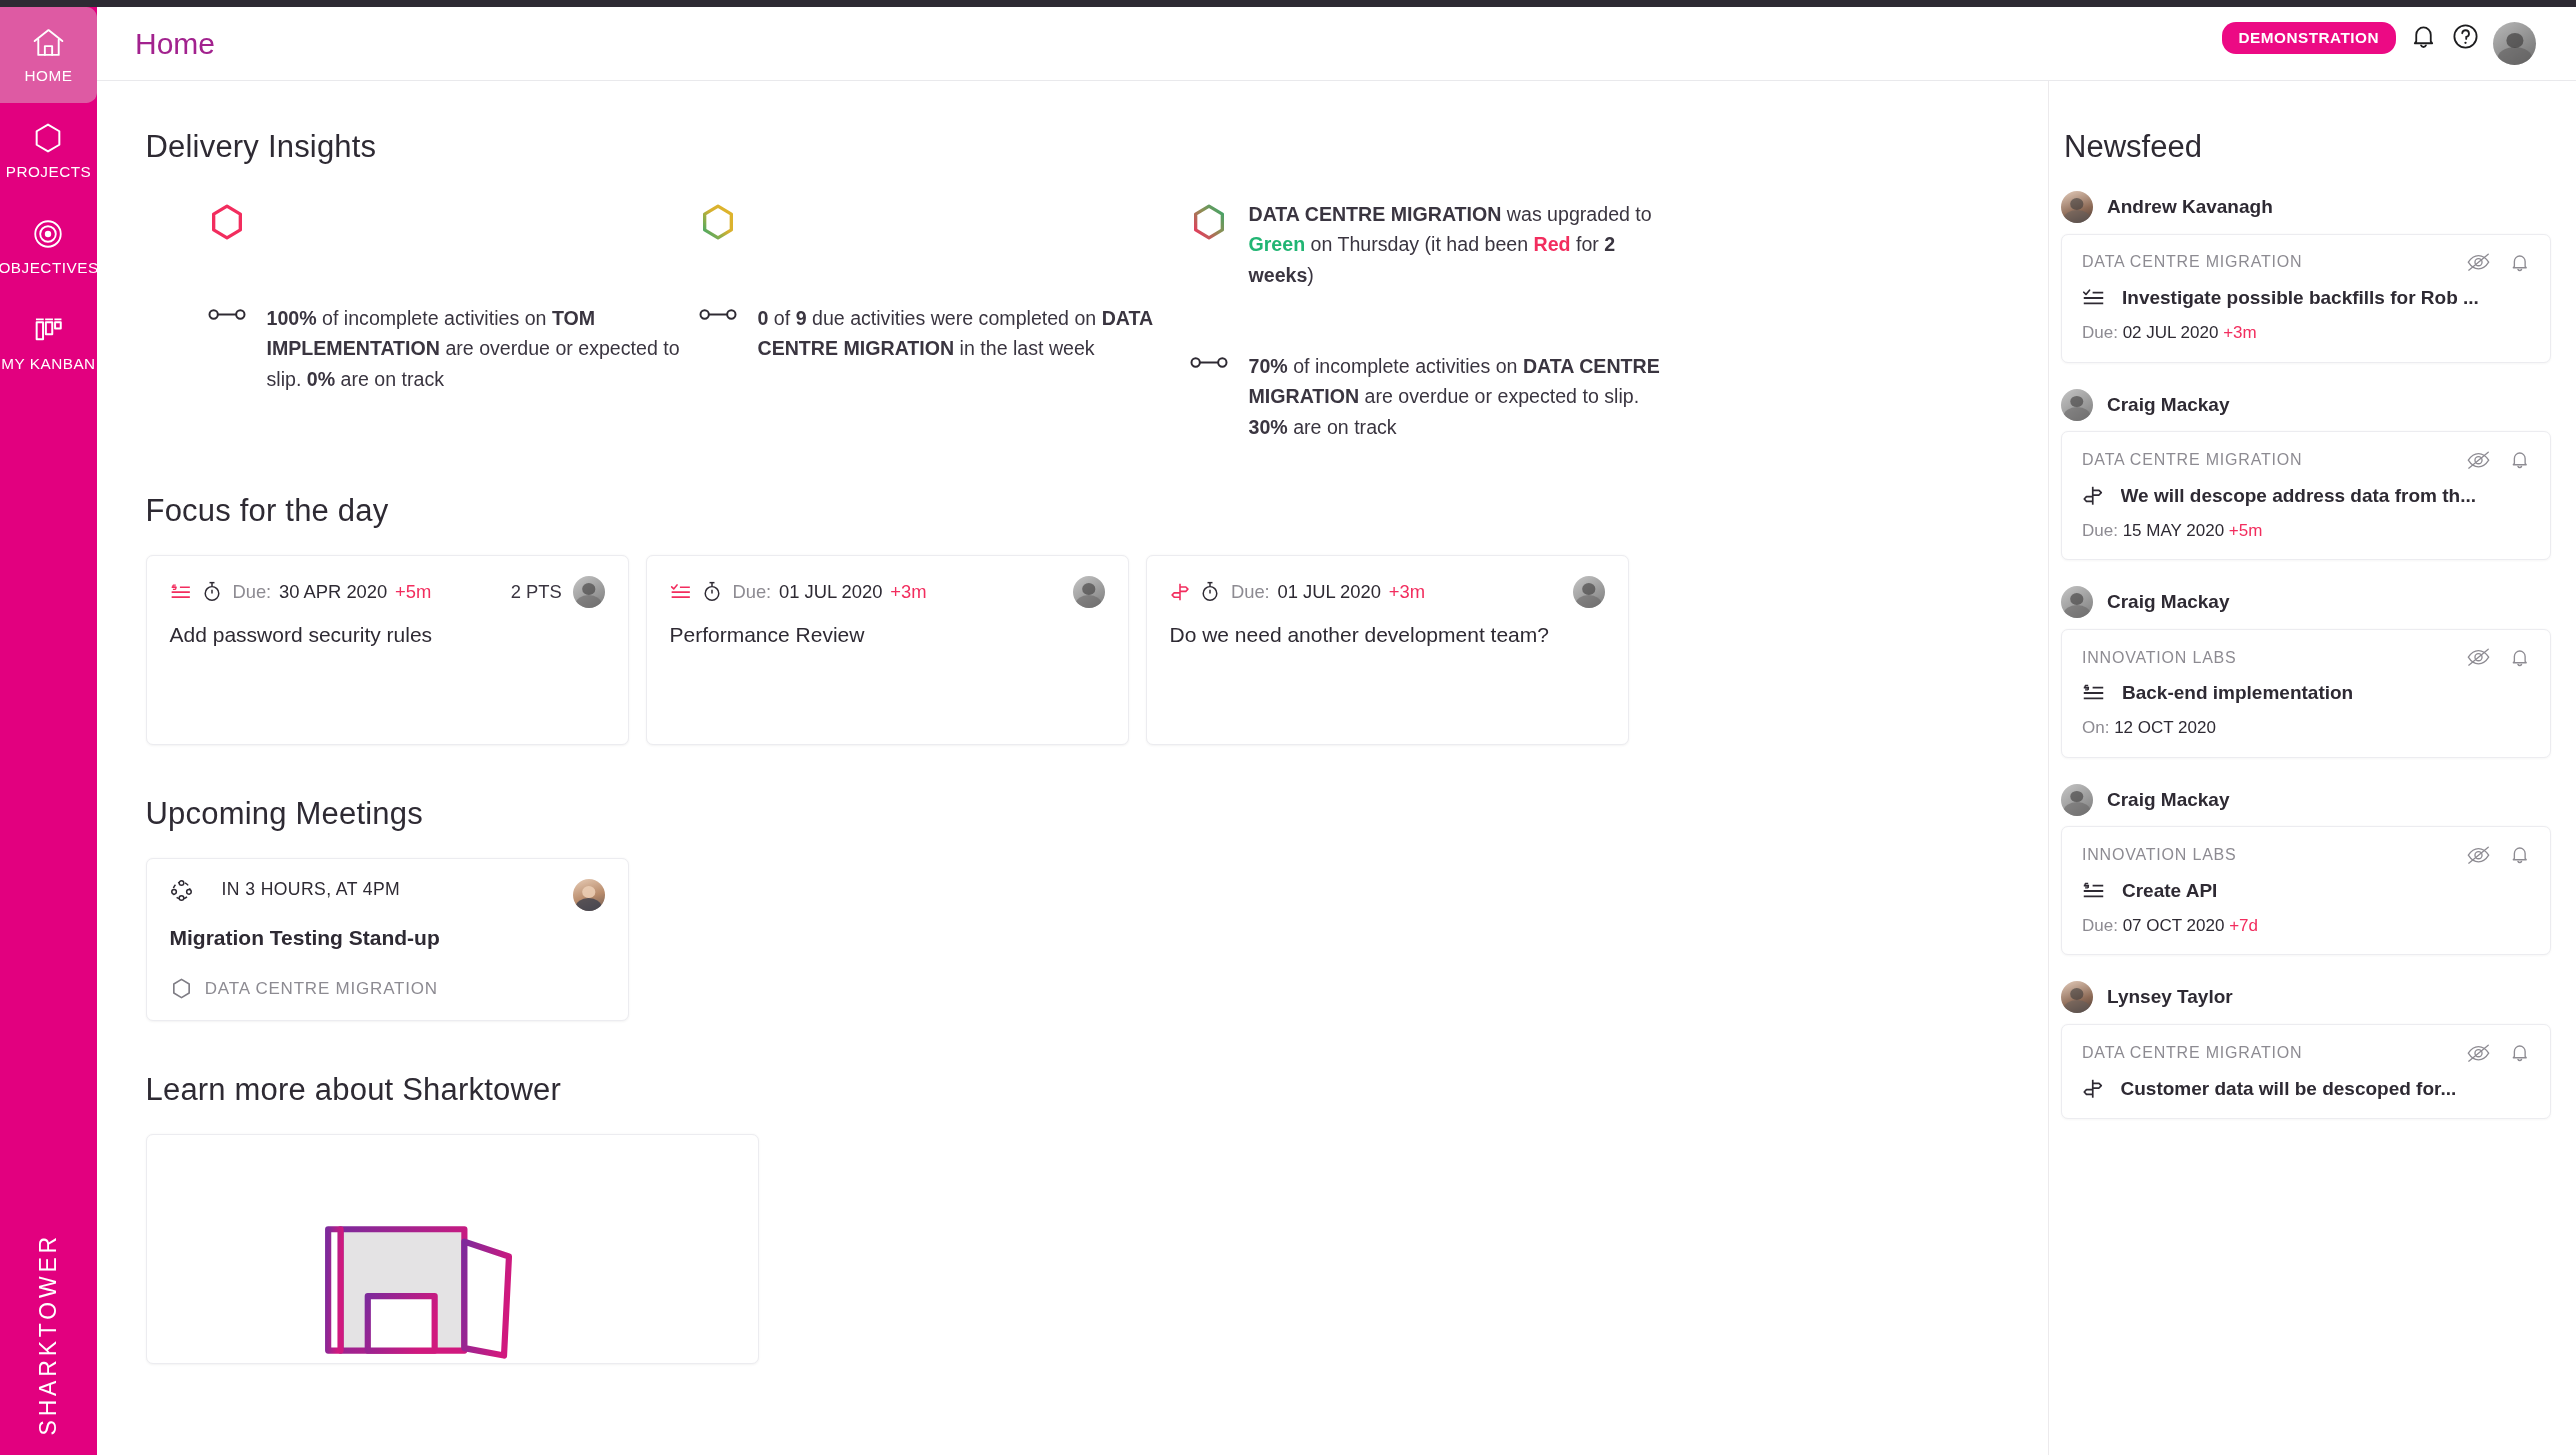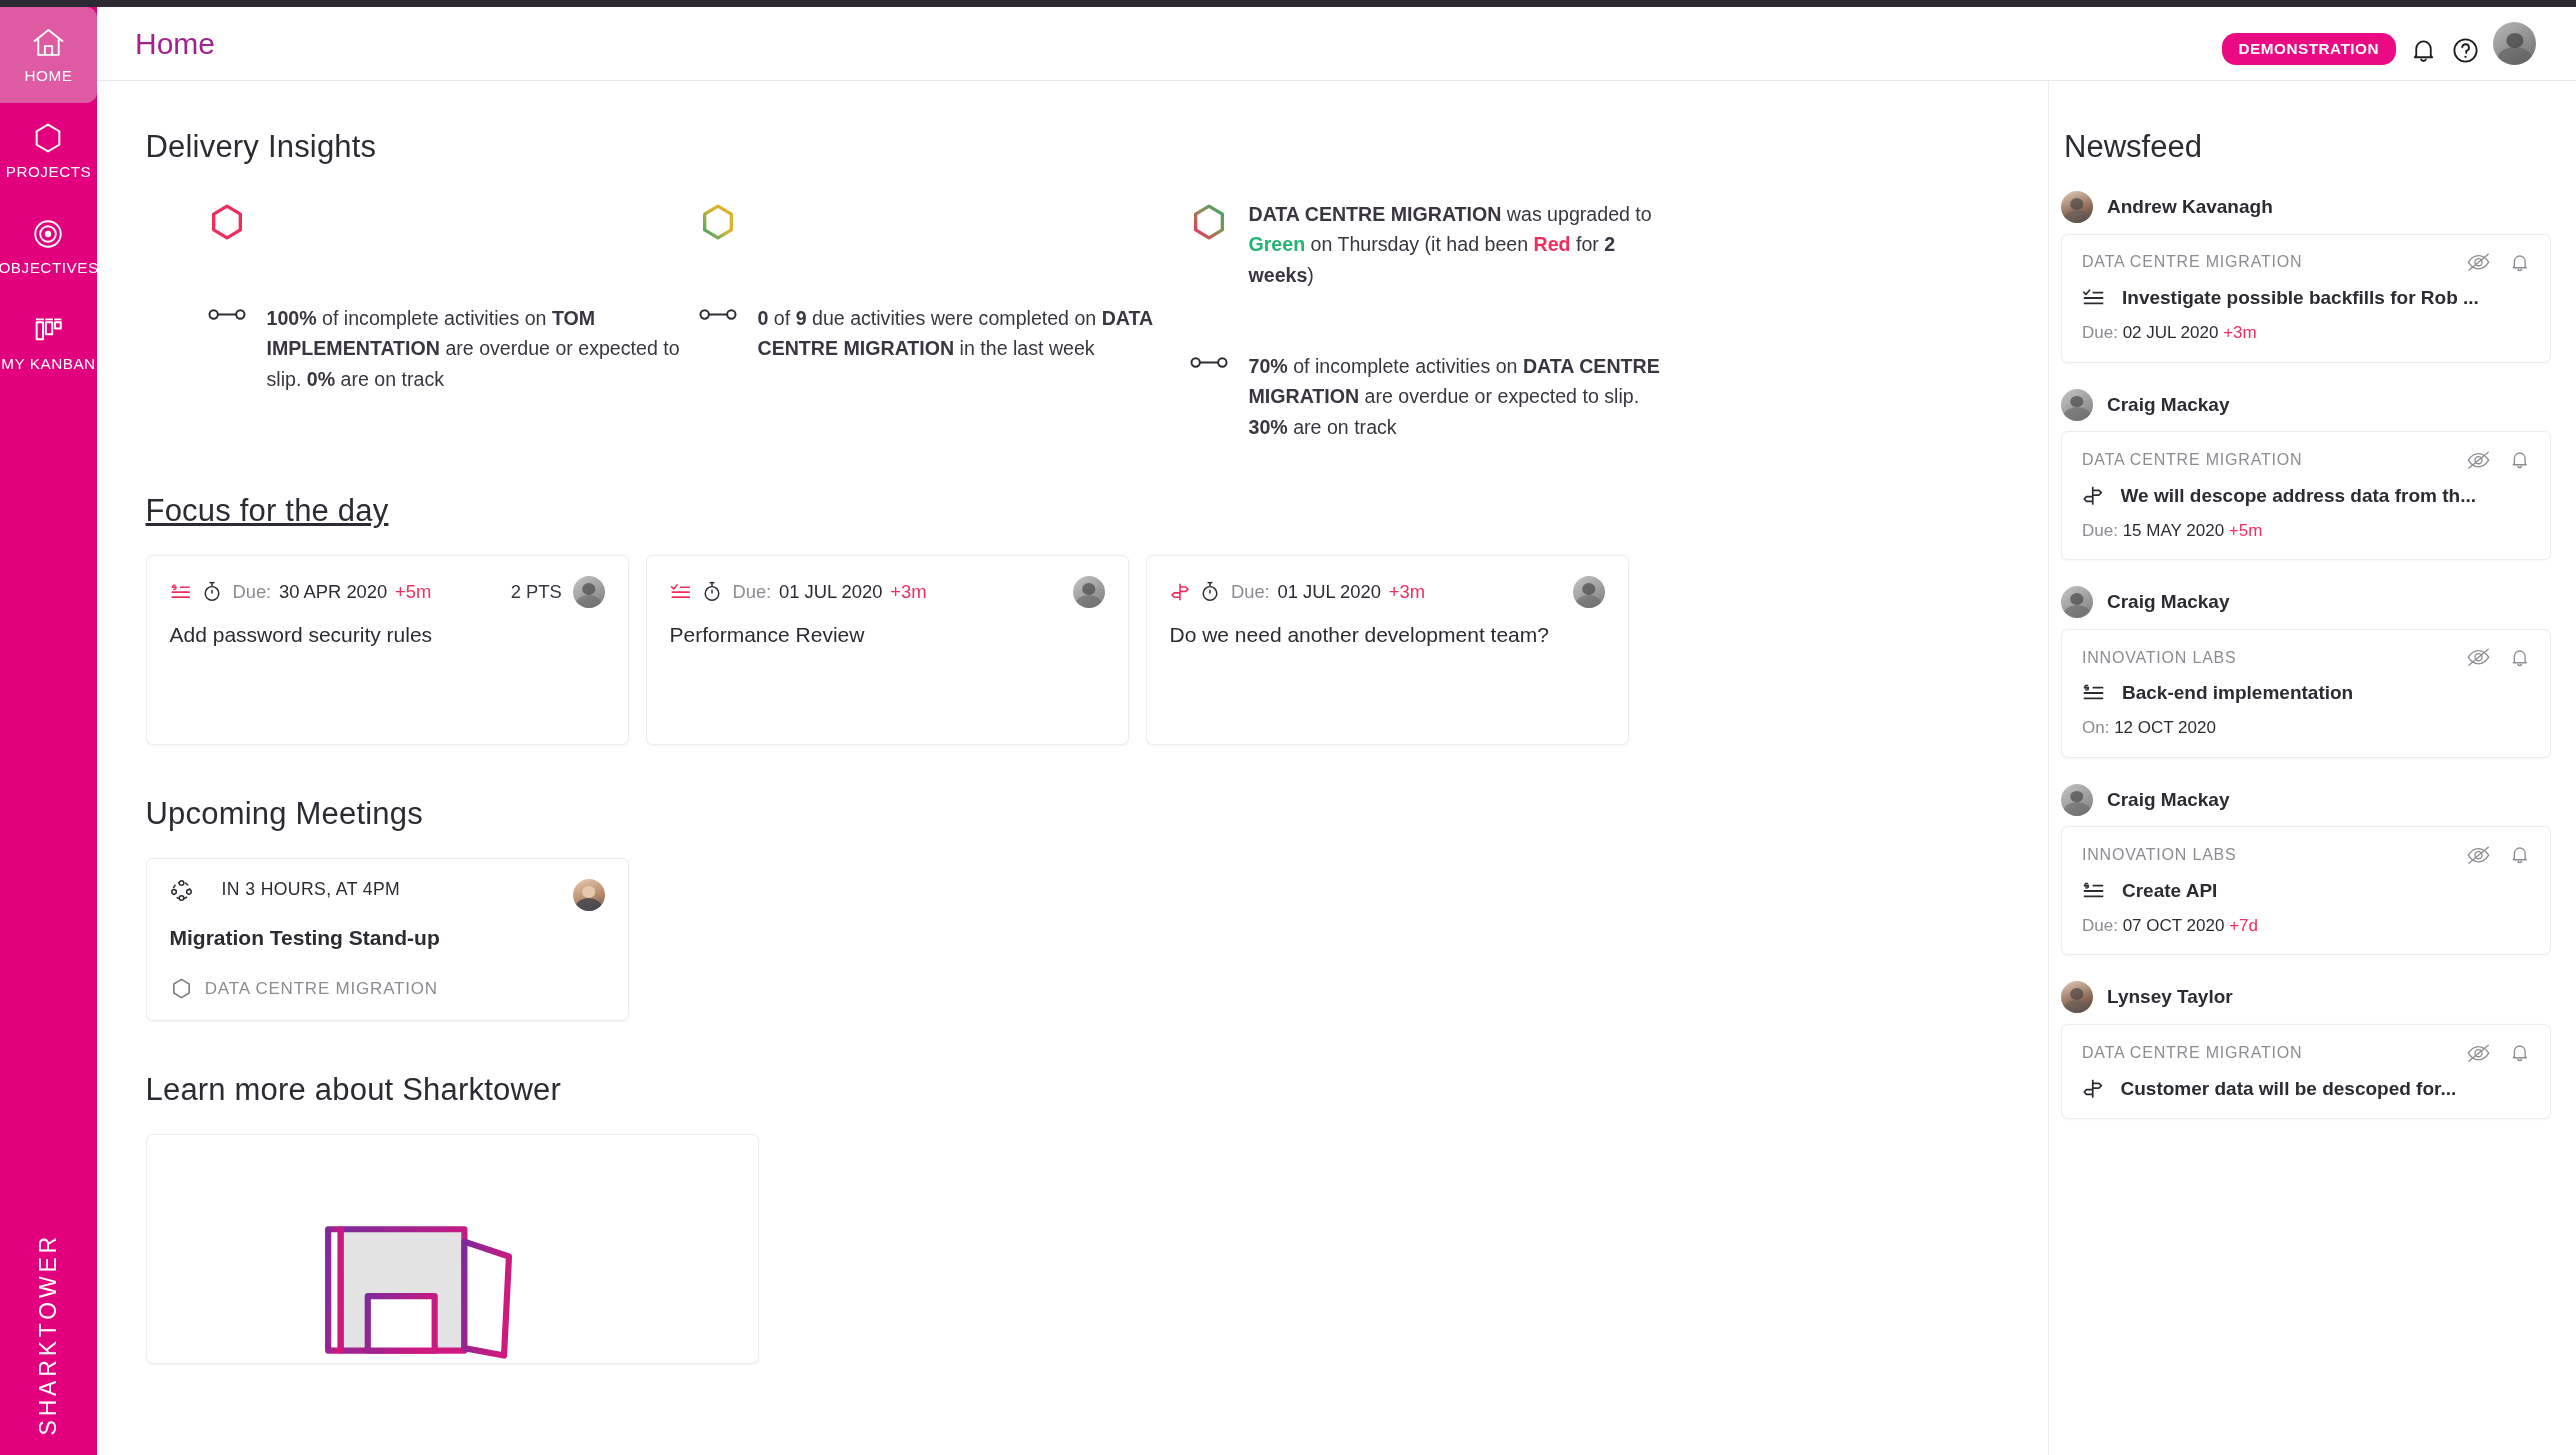--- a/index.html
+++ b/index.html
@@ -39,21 +39,21 @@
     color:#fff; font-size:23px; letter-spacing:3.8px; font-weight:300;
   }
 
   
   .header {
     position:absolute; left:97px; top:7px; width:2479px; height:74px;
     background:#fff; border-bottom:0.8px solid #e9e9ec;
     display:flex; align-items:center; z-index:20;
   }
   .page-title { margin-left:38px; font-size:30px; color:#A2228E; font-weight:400; }
-  .header-right { margin-left:auto; display:flex; align-items:flex-end; gap:13px; margin-right:40px; }
+  .header-right { margin-left:auto; display:flex; align-items:flex-start; gap:13px; margin-right:40px; }
   .demo-pill {
     background:#EC0A84; color:#fff; font-size:15.3px; font-weight:700;
     letter-spacing:0.5px; padding:7px 17px; border-radius:14px;
     font-family:"Liberation Sans", sans-serif;
   }
   .hdr-ico { width:29px; height:29px; color:#222; cursor:pointer; }
   .avatar-lg {
     width:43px; height:43px; border-radius:50%; overflow:hidden; cursor:pointer;
     background:linear-gradient(145deg,#b9b9b9,#6e6e6e);
     position:relative;
@@ -314,21 +314,21 @@
                 <circle cx="8" cy="10" r="5"></circle>
                   <circle cx="40" cy="10" r="5"></circle>
                   <path d="M13 10 H35"></path>
               </svg>
             </span>
             <div class="ins-text"><b>70%</b> of incomplete activities on <b>DATA CENTRE MIGRATION</b> are overdue or expected to slip. <b>30%</b> are on track</div>
           </div>
         </div>
       </section>
 
-      <h2 class="section" style="margin-top:51px;text-decoration:underline;">Focus for the day</h2>
+      <h2 class="section" style="margin-top:51px;">Focus for the day</h2>
       <div class="card-row">
 
         <div class="card focus-card">
           <div class="fc-top">
             <span>
               <svg viewBox="0 0 26 22" width="21.5" height="18.4" fill="none" stroke="#F22D5E" stroke-width="2">
                 <path d="M2 5 H8 M12 5 H24 M2 11 H24 M2 17 H24"></path>
                 <path d="M3.5 2.5 H7 M3.5 2.5 V5 M3.5 5 H7 M7 5 V7.5 M3.5 7.5 H7" stroke-width="1.6"></path>
               </svg>
             </span>

